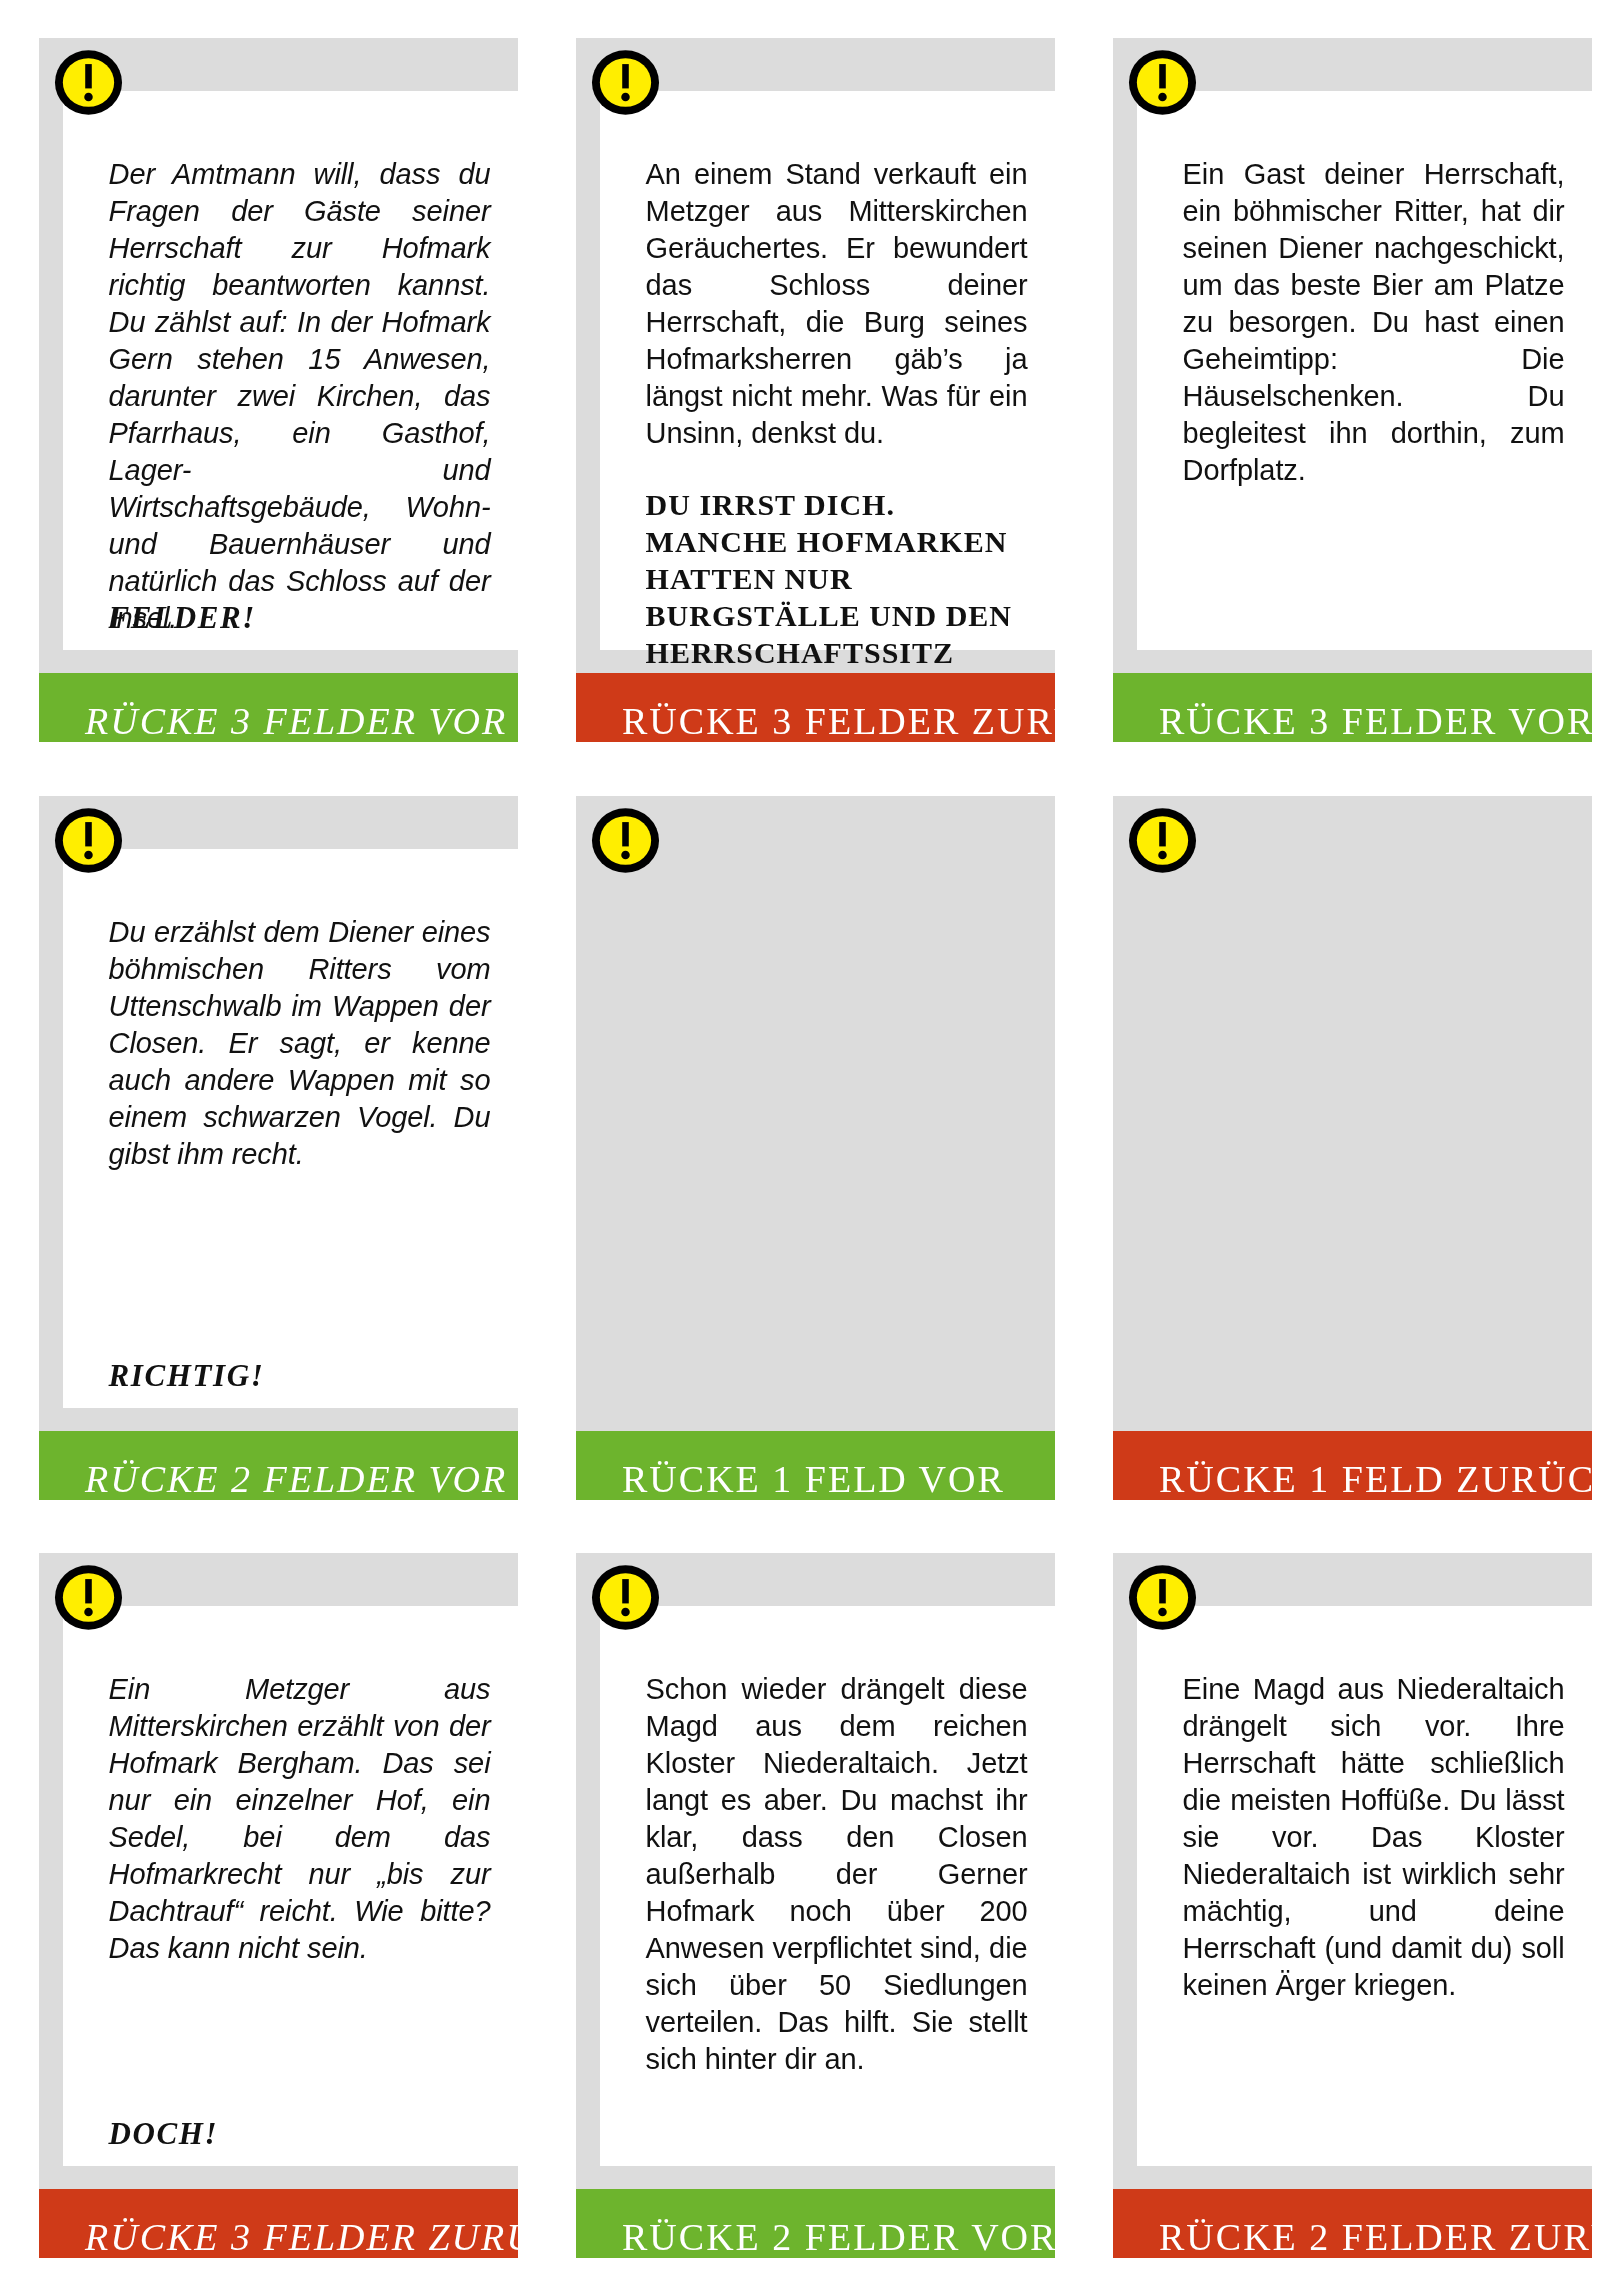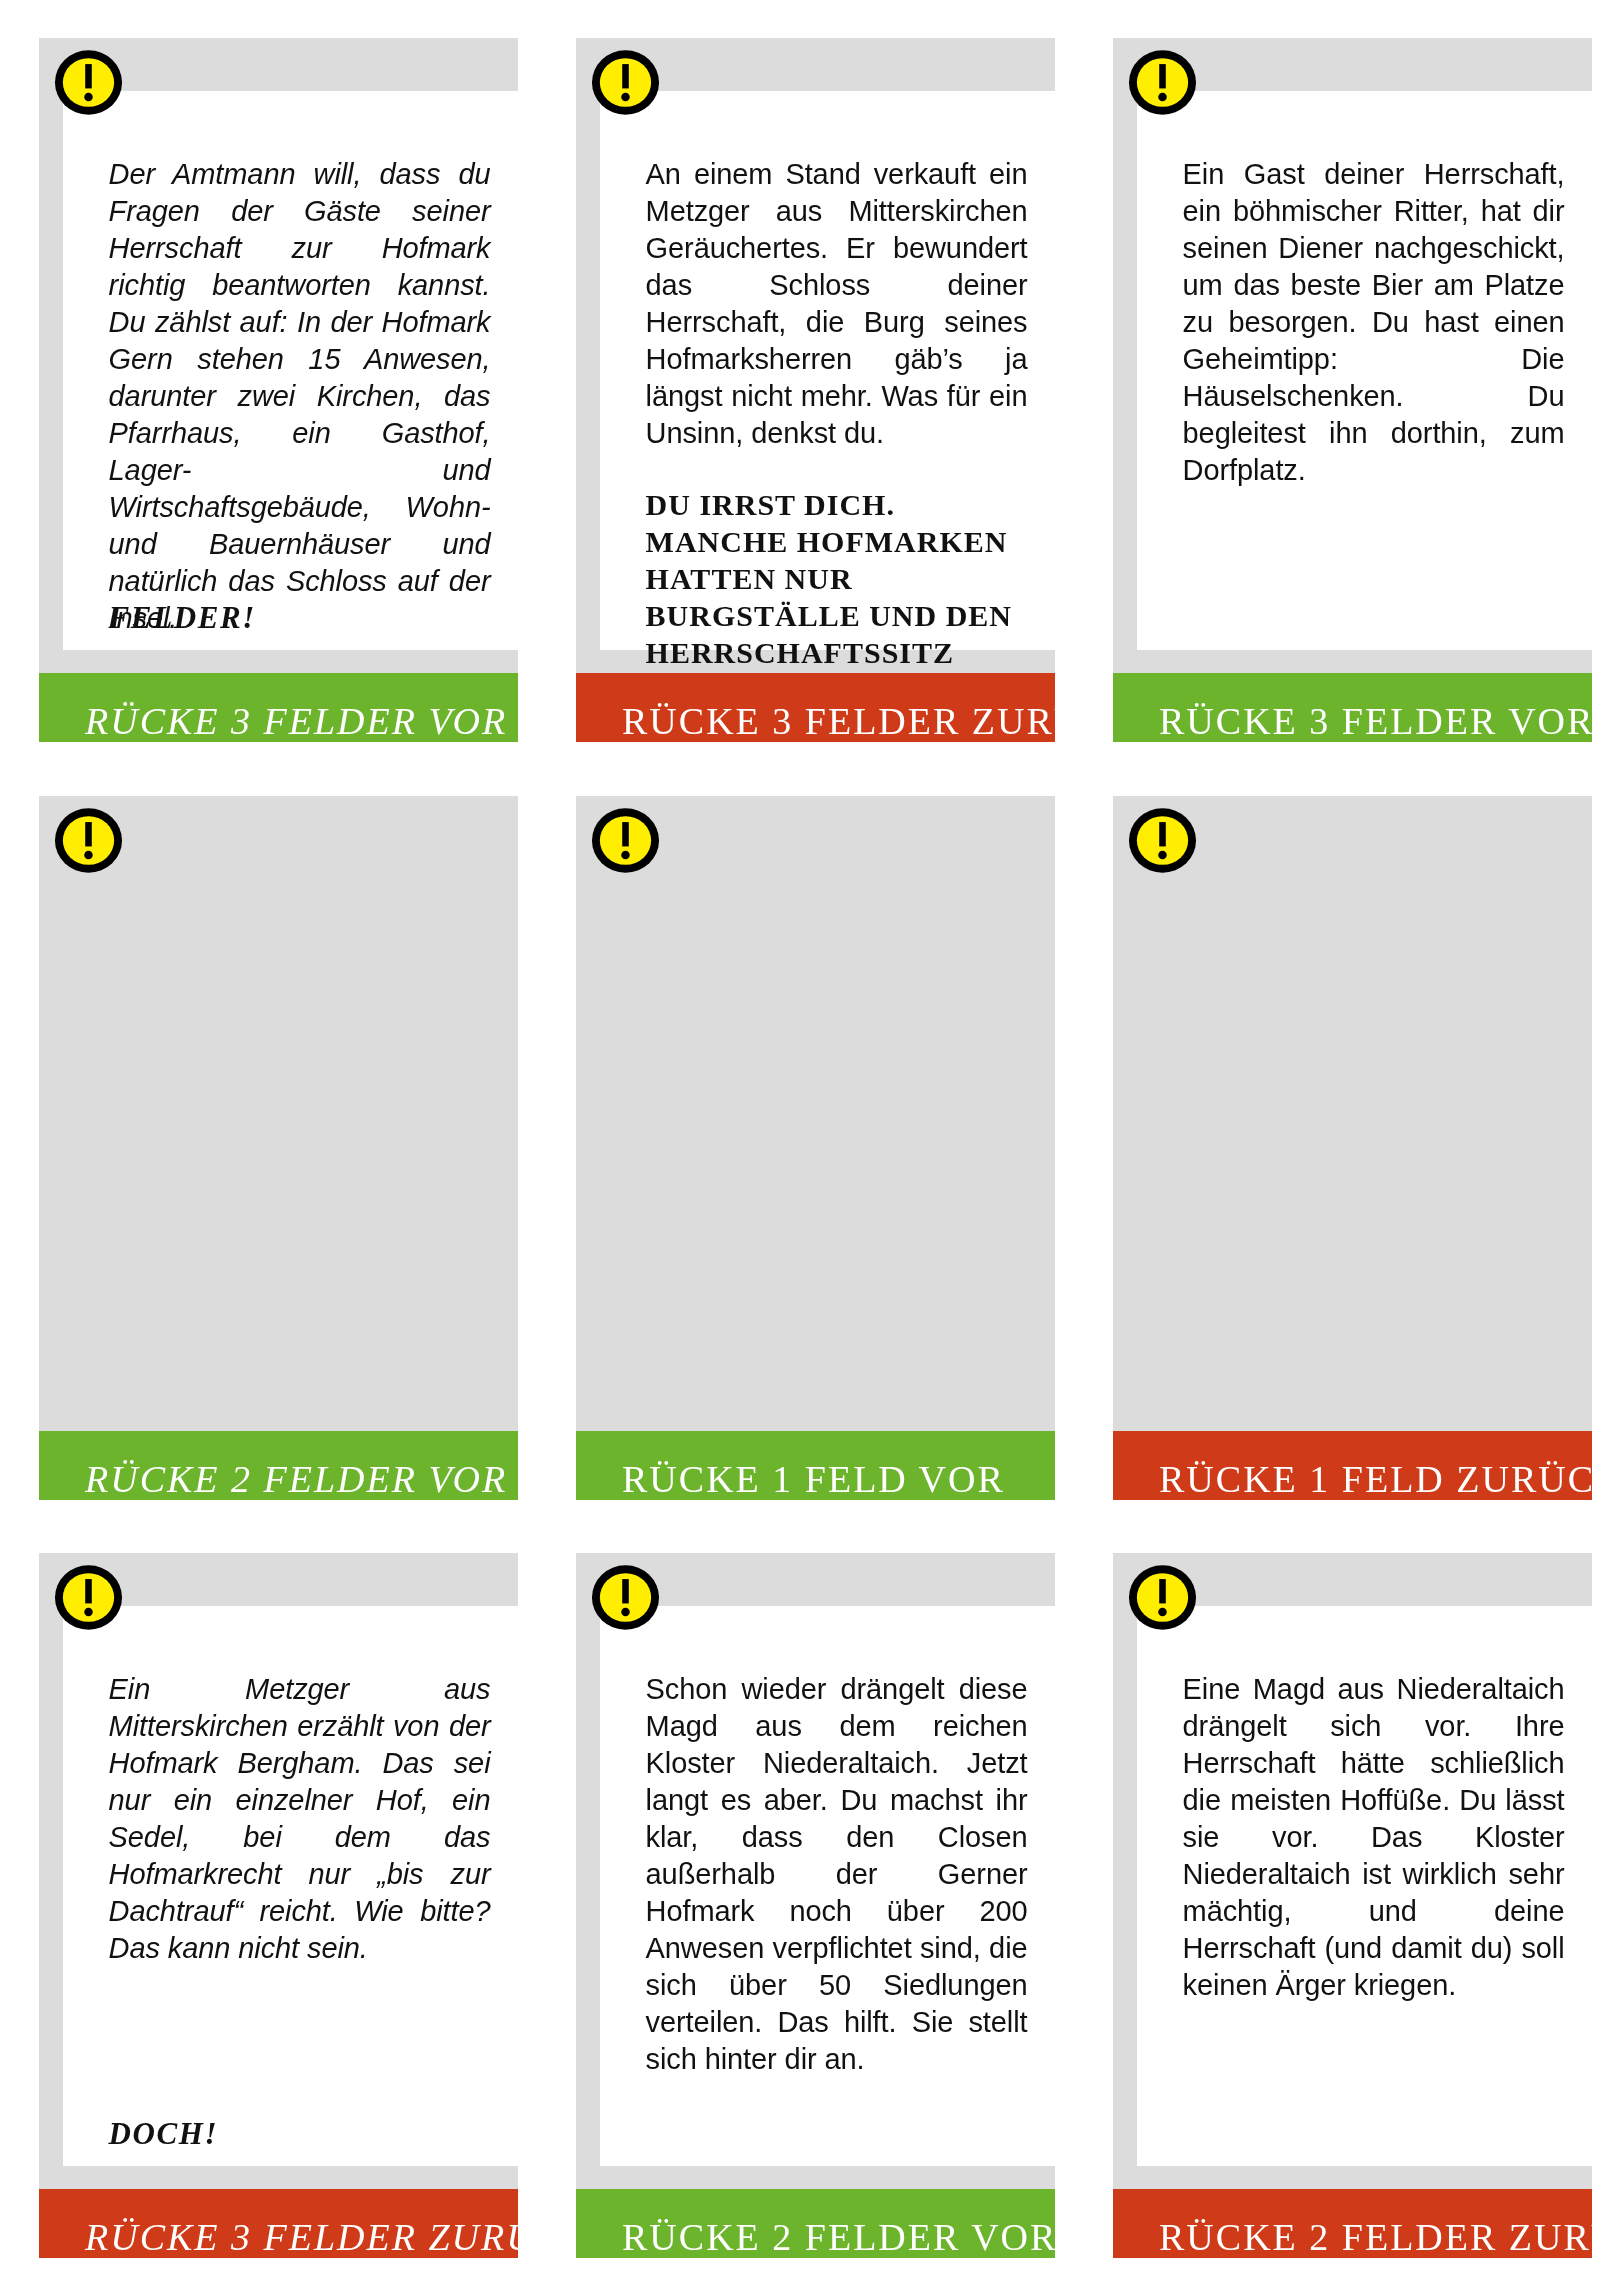--- a/index.html
+++ b/index.html
@@ -179,20 +179,24 @@
     </div>
     <div class="card col-0 row-1">
       <div class="badge">
         <svg viewBox="0 0 108 108" xmlns="http://www.w3.org/2000/svg">
           <ellipse cx="54" cy="54" rx="51" ry="49" fill="#000000"></ellipse>
           <ellipse cx="54" cy="54" rx="39" ry="37" fill="#ffee00"></ellipse>
           <rect x="49" y="26" width="10" height="37" fill="#000000"></rect>
           <circle cx="54" cy="76" r="6.5" fill="#000000"></circle>
         </svg>
       </div>
+      <div class="card-inner">
+        <div class="card-body">Du erzählst dem Diener eines böhmischen Ritters vom Uttenschwalb im Wappen der Closen. Er sagt, er kenne auch andere Wappen mit so einem schwarzen Vogel. Du gibst ihm recht.</div>
+        <div class="verdict">RICHTIG!</div>
+      </div>
       <div class="banner banner-forward">
         <span class="banner-label">RÜCKE 2 FELDER VOR</span>
       </div>
     </div>
     <div class="card col-1 row-1">
       <div class="badge">
         <svg viewBox="0 0 108 108" xmlns="http://www.w3.org/2000/svg">
           <ellipse cx="54" cy="54" rx="51" ry="49" fill="#000000"></ellipse>
           <ellipse cx="54" cy="54" rx="39" ry="37" fill="#ffee00"></ellipse>
           <rect x="49" y="26" width="10" height="37" fill="#000000"></rect>

